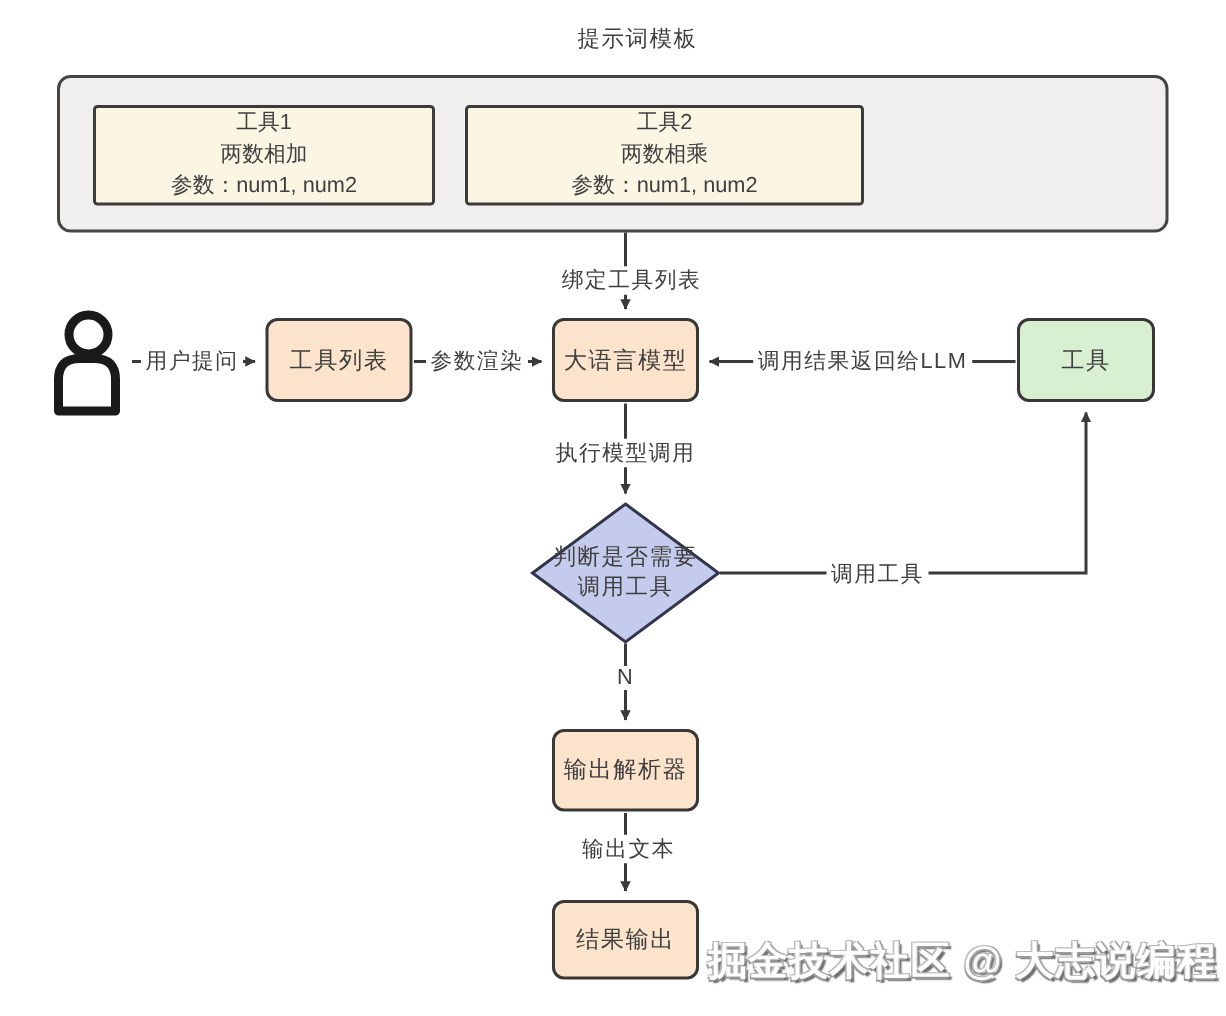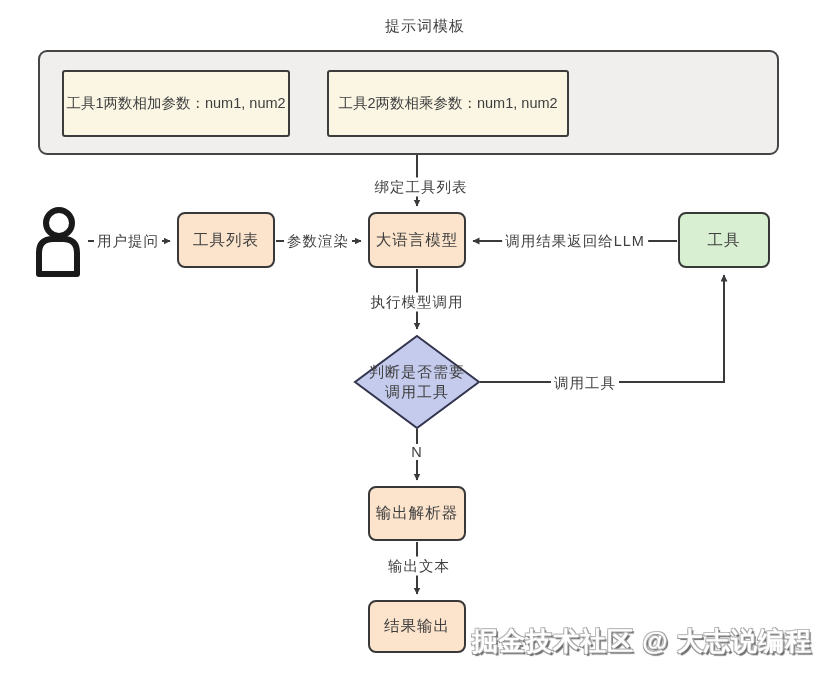--- a/index.html
+++ b/index.html
@@ -37,29 +37,29 @@
     border-radius: 9px;
   }
   .tool-box {
     position: absolute;
     top: 70px;
     height: 67px;
     background: #faf6e3;
     border: 2px solid #3c3c3c;
     border-radius: 3px;
     display: flex;
-    flex-direction: row;
+    flex-direction: column;
     align-items: center;
     justify-content: center;
     font-size: 14.5px;
     line-height: 1.45;
     text-align: center;
   }
   .tool-box-1 { left: 62px;  width: 228px; }
-  .tool-box-2 { left: 327px; width: 242px; }
+  .tool-box-2 { left: 310px; width: 266px; }
   .tool-box-3 { left: 578px; width: 195px; }
   .node {
     position: absolute;
     display: flex;
     align-items: center;
     justify-content: center;
     border: 2px solid #383838;
     border-radius: 8px;
     font-size: 15.5px;
     letter-spacing: 1px;

